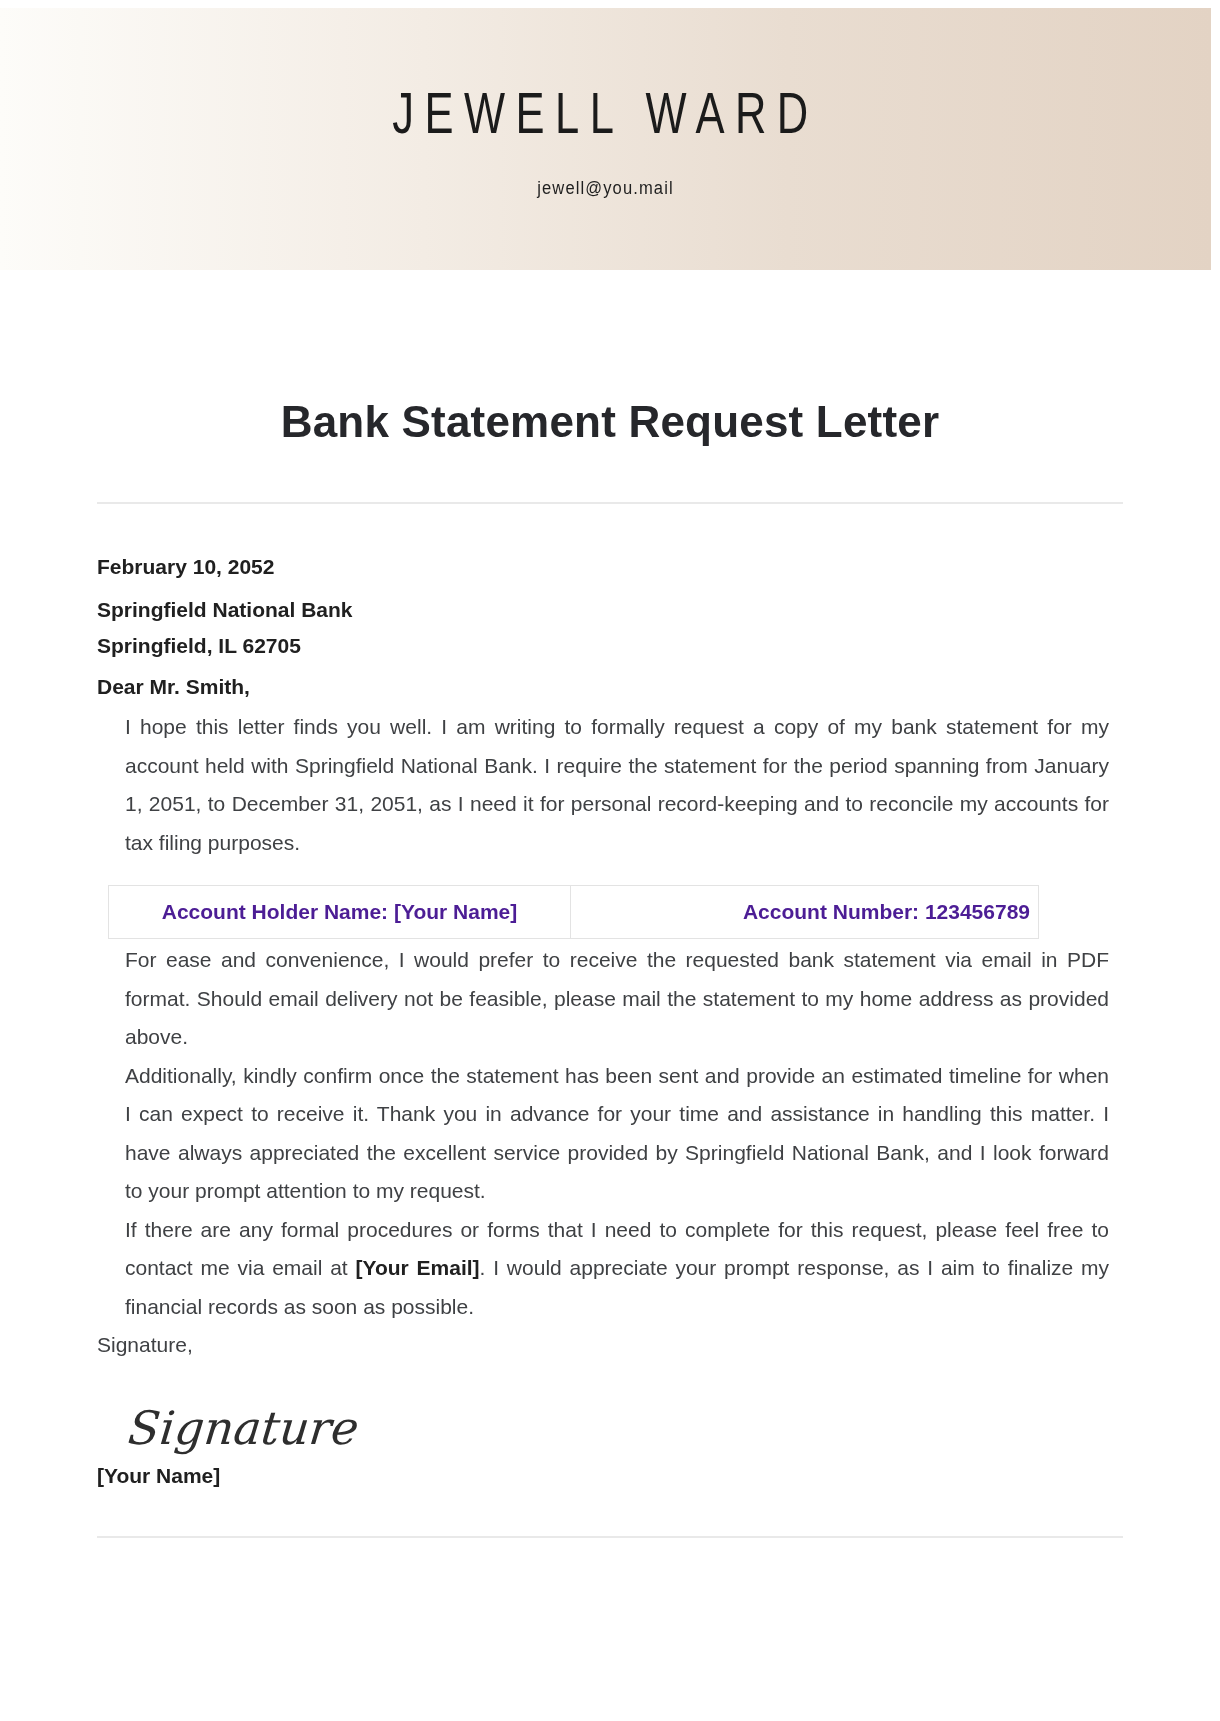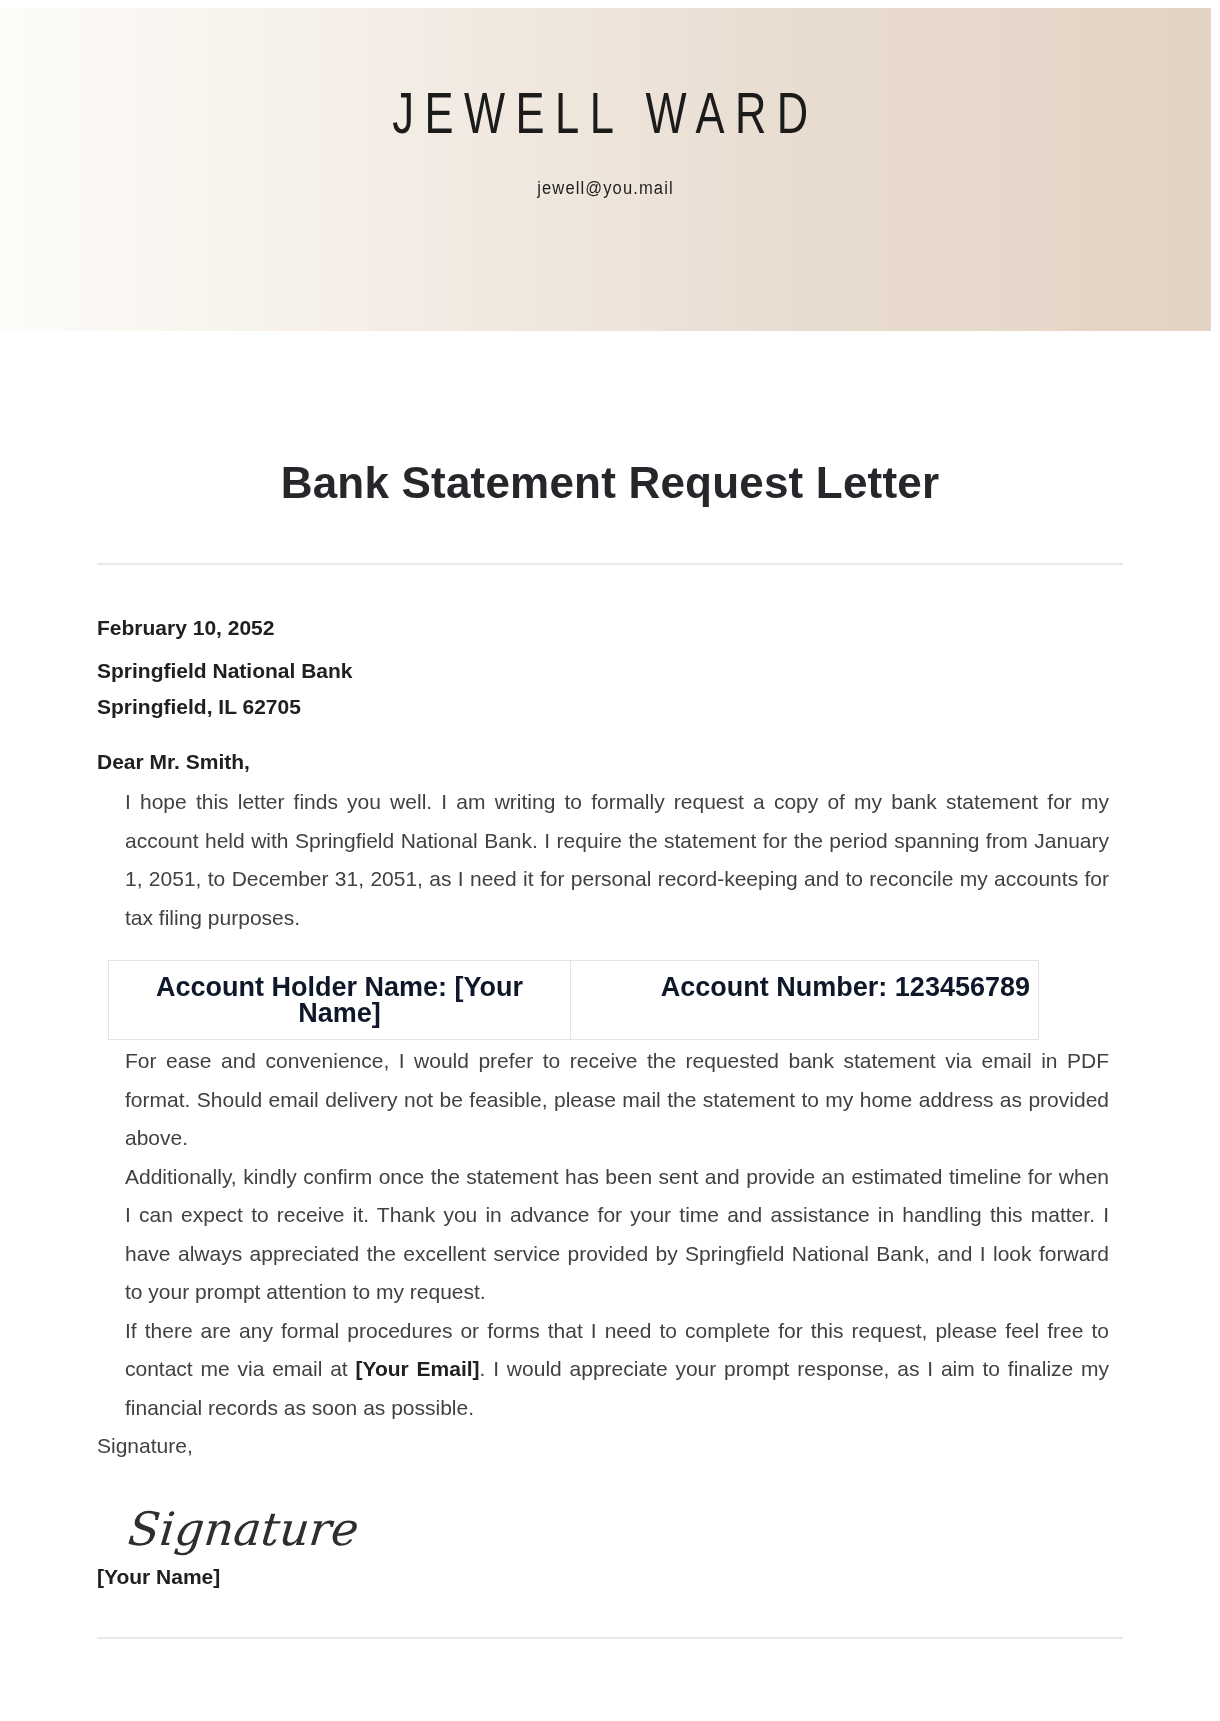--- a/index.html
+++ b/index.html
@@ -9,21 +9,21 @@
     height: 1721px;
     font-family: "Liberation Sans", sans-serif;
     position: relative;
     overflow: hidden;
   }
   .page { width: 1220px; height: 1721px; background: #ffffff; padding-top: 8px; }
 
   
   .letterhead {
     width: 1211px;
-    height: 323px;
+    height: 262px;
     background: linear-gradient(90deg, #fdfcf9 0%, #f3ece4 35%, #e9ddd1 65%, #e3d3c4 100%);
     text-align: center;
   }
   .letterhead h1 {
     padding-top: 76px;
     font-size: 58px;
     line-height: 58px;
     font-weight: 400;
     letter-spacing: 14px;
     color: #1b1b1b;
@@ -61,21 +61,21 @@
   .divider.top { margin-top: 54px; }
   .divider.bottom { margin-top: 47px; }
 
   .letter { padding-right: 14px; font-size: 21px; color: #3f4144; }
 
   .line { font-weight: 700; color: #202020; line-height: 26px; }
   .l-date   { margin-top: 50px; }
   .l-bank   { margin-top: 17px; }
   .l-street { margin-top: 26px; }
   .l-city   { margin-top: 10px; }
-  .l-salut  { margin-top: 29px; }
+  .l-salut  { margin-top: 15px; }
 
   .para {
     text-align: justify;
     line-height: 38.5px;
     color: #3f4144;
     margin-left: 28px;
   }
   .p1 { margin-top: 8px; }
   .para .bold-inline { font-weight: 700; color: #202020; }
 
@@ -83,24 +83,24 @@
   .acct-table {
     margin-top: 23px;
     width: 931px;
     margin-left: 11px;
     display: flex;
     border: 1px solid #e3e3e3;
     background: #ffffff;
   }
   .acct-cell {
     padding: 13px 8px;
-    font-size: 27px;
+    font-size: 21px;
     line-height: 26px;
     font-weight: 700;
-    color: #0f172a;
+    color: #4c1d95;
     text-align: center;
   }
   .acct-cell.c1 { width: 462px; border-right: 1px solid #e3e3e3; }
   .acct-cell.c2 { width: 467px; text-align: right; }
 
   .p2 { margin-top: 2px; }
 
   .closing { line-height: 38.5px; color: #3f4144; }
 
   .signature {

